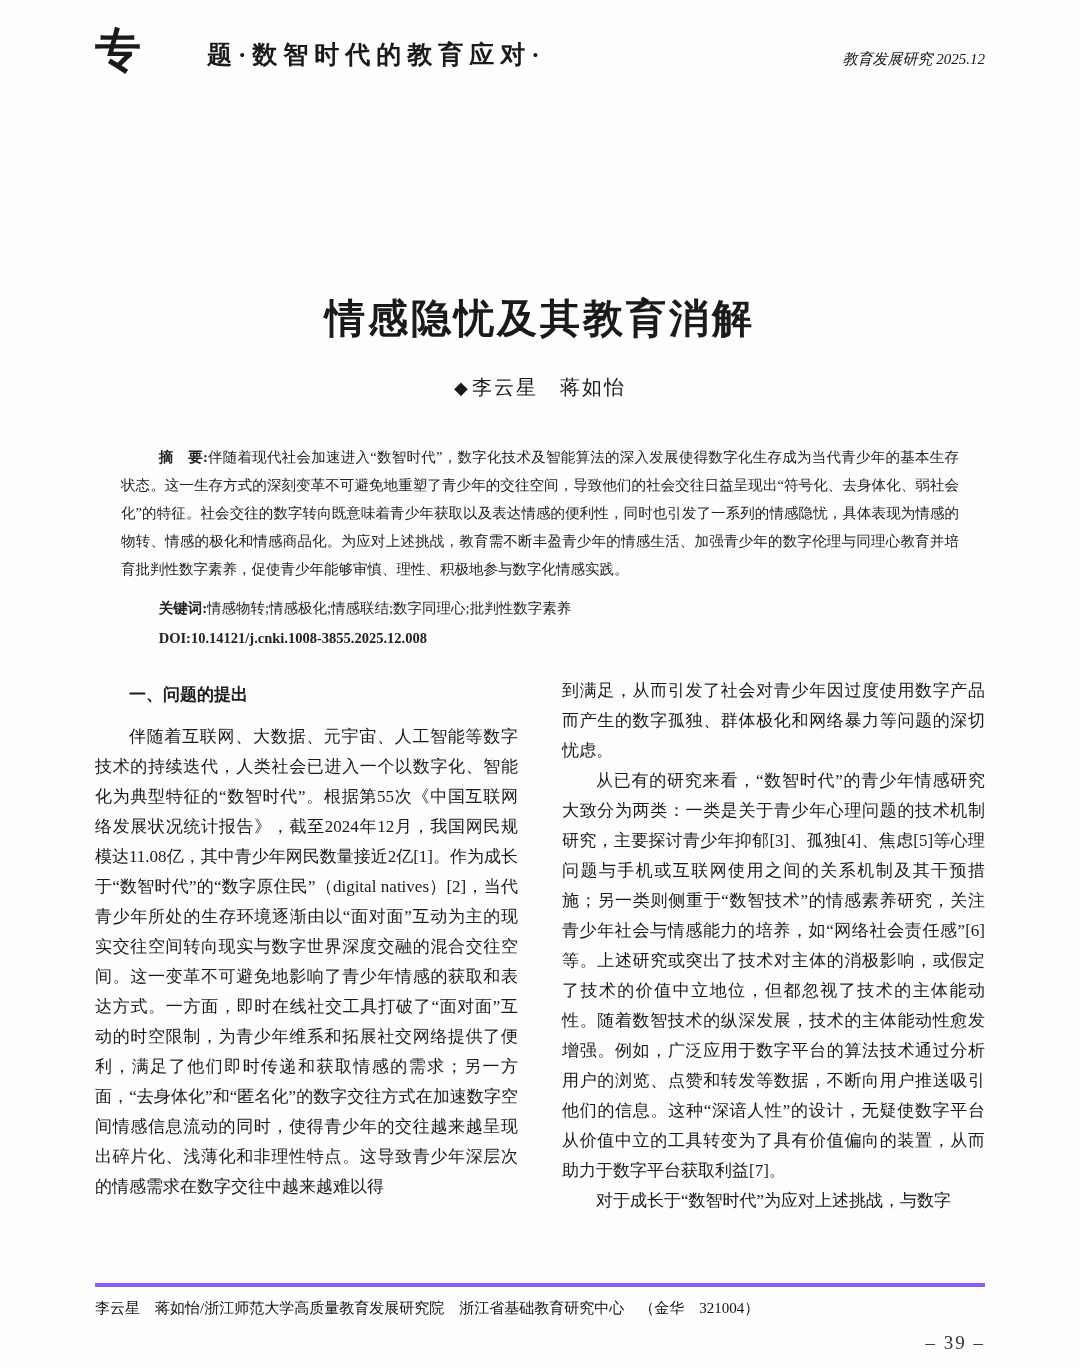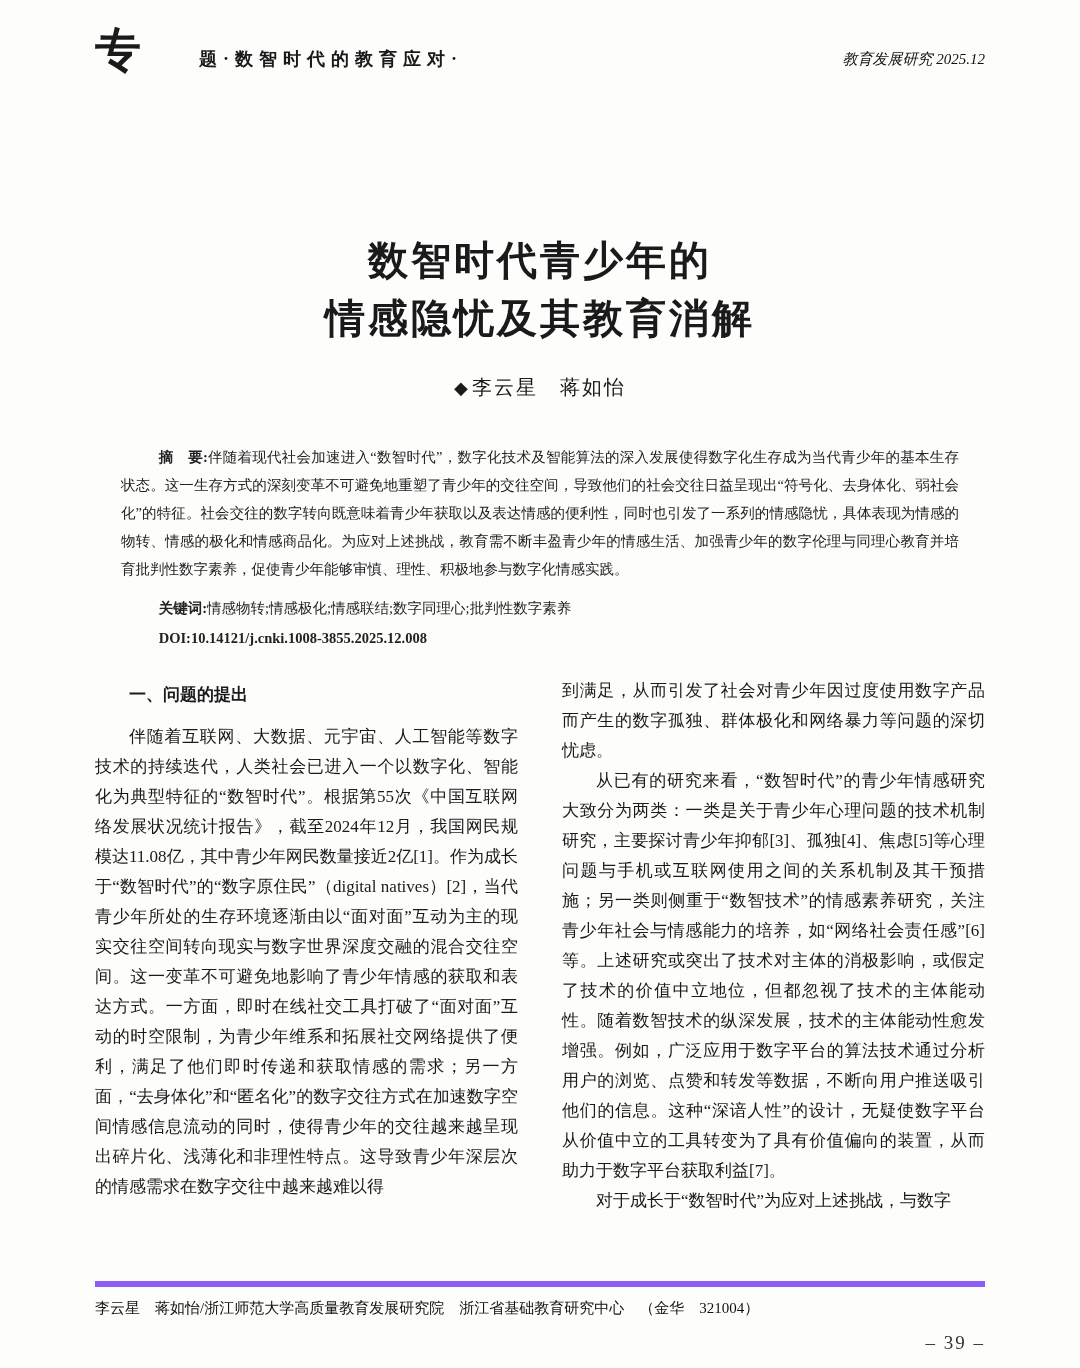--- a/index.html
+++ b/index.html
@@ -20,22 +20,23 @@
   
   .page-header {
     display:flex; justify-content:space-between; align-items:flex-end;
   }
   .header-left { display:flex; align-items:flex-end; gap:58px; }
   .zhuan {
     font-size:46px; font-weight:bold; line-height:1;
     font-family:"Liberation Serif",serif;
   }
   .column-title {
-    font-size:18px; font-weight:bold; letter-spacing:6px;
+    font-size:25px; font-weight:bold; letter-spacing:6px;
     padding-bottom:3px;
+    margin-left:8px;
   }
   .header-right { font-size:15px; padding-bottom:5px; color:#111;font-style:italic; }
 
   
   .title {
     margin-top:158px;
     text-align:center;
     font-size:40px; line-height:58px; font-weight:bold;
     letter-spacing:3px;
   }
@@ -71,21 +72,21 @@
     margin:4px 0 12px;
   }
   .para { text-indent:2em; }
   .cont { text-indent:0; }
 
   
   .page-footer {
     position:absolute; left:95px; right:95px; bottom:14px;
   }
   .footnote {
-    border-top:6px solid #8b5cf6;
+    border-top:4px solid #8b5cf6;
     padding-top:12px;
     font-size:15px; color:#111;
   }
   .pageno {
     margin-top:14px;
     text-align:right;
     font-size:19px; color:#333; letter-spacing:2px;
   }
 </style>
 </head>
@@ -95,21 +96,21 @@
 
   <header class="page-header">
     <div class="header-left">
       <span class="zhuan">专</span>
       <span class="column-title">题·数智时代的教育应对·</span>
     </div>
     <div class="header-right">教育发展研究 2025.12</div>
   </header>
 
   <h1 class="title">
-    <span>数智时代青少年的</span><br>
+    <br>
     <span>情感隐忧及其教育消解</span>
   </h1>
 
   <div class="authors">
     <span class="diamond">◆</span><span>李云星　蒋如怡</span>
   </div>
 
   <section class="abstract-block">
     <p class="abstract-text">
       <span class="abstract-label">摘　要:</span><span>伴随着现代社会加速进入“数智时代”，数字化技术及智能算法的深入发展使得数字化生存成为当代青少年的基本生存状态。这一生存方式的深刻变革不可避免地重塑了青少年的交往空间，导致他们的社会交往日益呈现出“符号化、去身体化、弱社会化”的特征。社会交往的数字转向既意味着青少年获取以及表达情感的便利性，同时也引发了一系列的情感隐忧，具体表现为情感的物转、情感的极化和情感商品化。为应对上述挑战，教育需不断丰盈青少年的情感生活、加强青少年的数字伦理与同理心教育并培育批判性数字素养，促使青少年能够审慎、理性、积极地参与数字化情感实践。</span>

